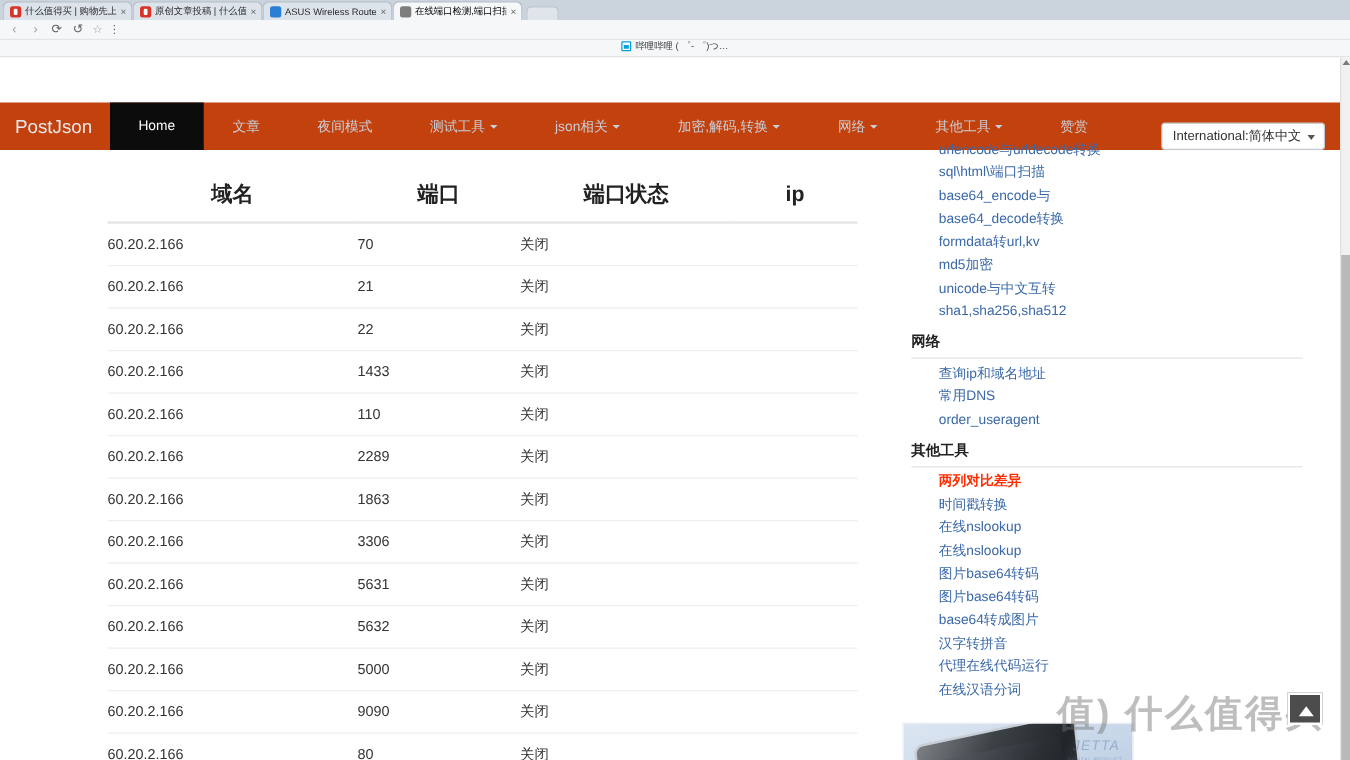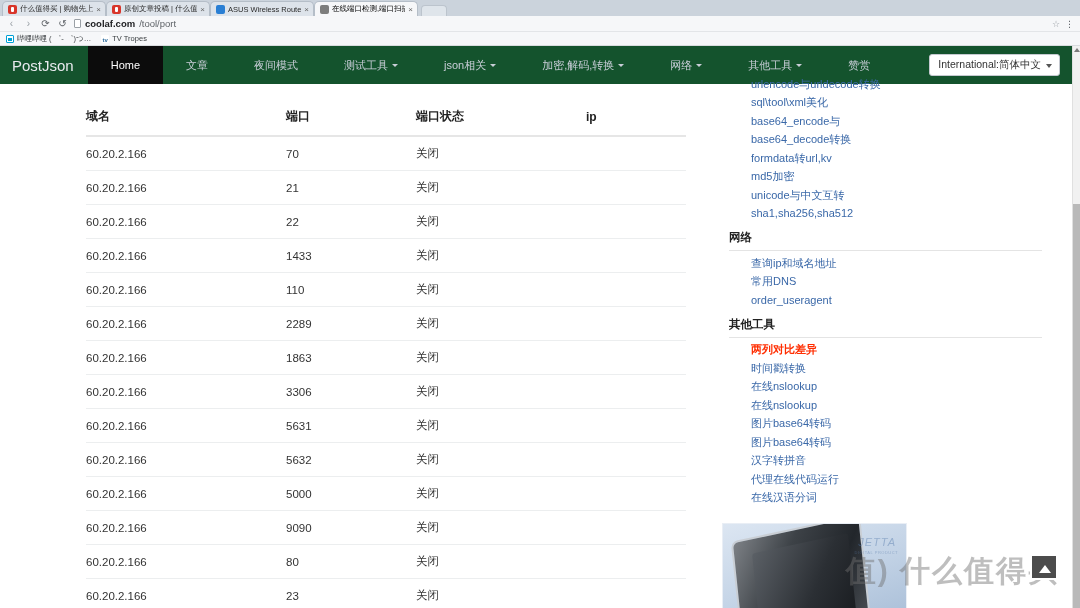--- a/index.html
+++ b/index.html
@@ -100,20 +100,21 @@
   .bookmarkbar {
     height: 14px;
     background: #f6f7f9;
     display: flex;
     align-items: center;
     gap: 10px;
     padding: 0 6px;
     border-bottom: 1px solid #d9dcdf;
     font-size: 7.5px;
     color: #3c4043;
+    flex-direction: column;
   }
   .bm { display: flex; align-items: center; gap: 3px; white-space: nowrap; }
   .bm-ico {
     width: 8px; height: 8px; flex: 0 0 8px; border-radius: 1px;
     display:inline-block;
   }
   .bm-ico.bili { background:#fff; border:1px solid #00a1d6; position:relative; }
   .bm-ico.bili:after{
     content:""; position:absolute; left:1px; top:2px; width:4px;height:3px;
     background:#00a1d6;
@@ -128,24 +129,25 @@
     position: relative;
     width: 1080px;
     height: 562px;
     background: #fff;
     overflow: hidden;
   }
 
   
   .site-nav {
     height: 38px;
-    background: #14532d;
+    background: #c2410c;
     display: flex;
     align-items: stretch;
     width: 1072px;
+    margin-top: 36px;
   }
   .brand {
     color: #e8eaee;
     font-size: 15px;
     display: flex; align-items: center;
     padding: 0 14px 0 12px;
     white-space: nowrap;
   }
   .nav-items { display: flex; align-items: stretch; }
   .nav-item {
@@ -159,21 +161,21 @@
   .nav-item.active { background: #0c0c0c; color: #fff; }
   .caret {
     display: inline-block;
     margin-left: 4px;
     border-left: 3px solid transparent;
     border-right: 3px solid transparent;
     border-top: 3px solid #c9ced8;
   }
   .lang-select-wrap {
     margin-left: auto;
-    display: flex; align-items: center;
+    display: flex; align-items: flex-end;
     padding-right: 12px;
   }
   .lang-select {
     background: #fff;
     border: 1px solid #c5c9d0;
     border-radius: 3px;
     font-size: 10.5px;
     color: #333;
     height: 22px;
     padding: 0 18px 0 8px;
@@ -190,26 +192,26 @@
 
   
   .content-row { display: flex; width: 1072px; }
 
   .main-col {
     width: 715px;
     padding: 16px 0 0 86px;
   }
   table.port-table { border-collapse: collapse; width: 600px; font-size: 11.5px; }
   table.port-table th {
-    text-align: left;
+    text-align: center;
     font-weight: bold;
     color: #222;
     padding: 8px 0 10px 0;
     border-bottom: 2px solid #e6e6e6;
-    font-size: 12px;
+    font-size: 17px;
   }
   table.port-table td {
     padding: 9px 0;
     border-top: 1px solid #eceeef;
     color: #333;
     font-size: 11.5px;
   }
   table.port-table tbody tr:first-child td { border-top: none; }
   .col-host { width: 200px; }
   .col-port { width: 130px; }
@@ -353,25 +355,20 @@
       <span class="tab-close">×</span>
     </div>
     <div class="tab-newtab"></div>
   </div>
 
   <div class="navbar">
     <span class="nav-btn">‹</span>
     <span class="nav-btn">›</span>
     <span class="nav-btn enabled">⟳</span>
     <span class="nav-btn enabled">↺</span>
-    <div class="omnibox">
-      <span class="page-icon"></span>
-      <span class="url-host">coolaf.com</span>
-        <span class="url-path">/tool/port</span>
-    </div>
     <div class="omnibox-right">
       <span class="star-icon">☆</span>
       <span class="menu-icon">⋮</span>
     </div>
   </div>
 
   <div class="bookmarkbar">
     <div class="bm">
       <span class="bm-ico bili"></span>
       <span>哔哩哔哩 ( ゜- ゜)つ…</span>
@@ -525,21 +522,21 @@
                 <td class="col-state">关闭</td>
                 <td class="col-ip"></td>
               </tr>
             </tbody>
         </table>
       </div>
 
       <div class="side-col">
         <div class="side-inner side-clip-top">
           <a class="side-link">urlencode与urldecode转换</a>
-          <a class="side-link">sql\tool\xml美化</a>
+          <a class="side-link">sql\html\端口扫描</a>
           <a class="side-link">base64_encode与</a>
           <a class="side-link">base64_decode转换</a>
           <a class="side-link">formdata转url,kv</a>
           <a class="side-link">md5加密</a>
           <a class="side-link">unicode与中文互转</a>
           <a class="side-link">sha1,sha256,sha512</a>
         </div>
 
         <div class="side-inner">
           <div class="side-head">网络</div>
@@ -549,20 +546,21 @@
         </div>
 
         <div class="side-inner">
           <div class="side-head">其他工具</div>
           <a class="side-link highlight">两列对比差异</a>
           <a class="side-link">时间戳转换</a>
           <a class="side-link">在线nslookup</a>
           <a class="side-link">在线nslookup</a>
           <a class="side-link">图片base64转码</a>
           <a class="side-link">图片base64转码</a>
+          <a class="side-link">base64转成图片</a>
           <a class="side-link">汉字转拼音</a>
           <a class="side-link">代理在线代码运行</a>
           <a class="side-link">在线汉语分词</a>
         </div>
 
         <div class="promo">
           <div class="device">
             <div class="device-inner"></div>
           </div>
           <div class="logo-wm">JETTA</div>

